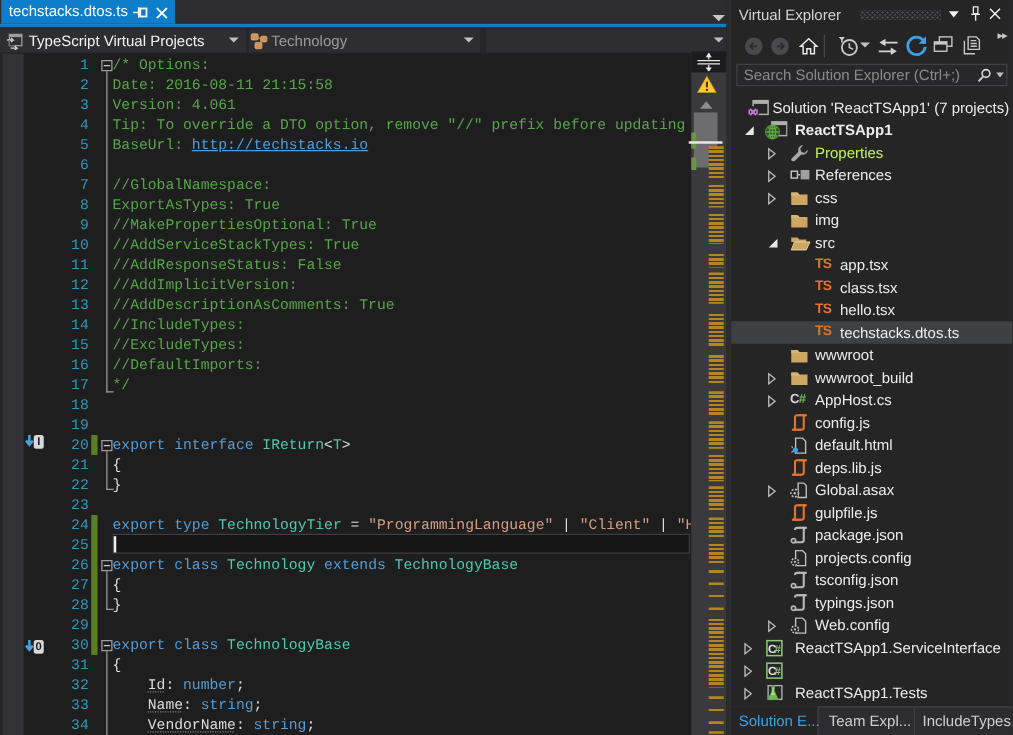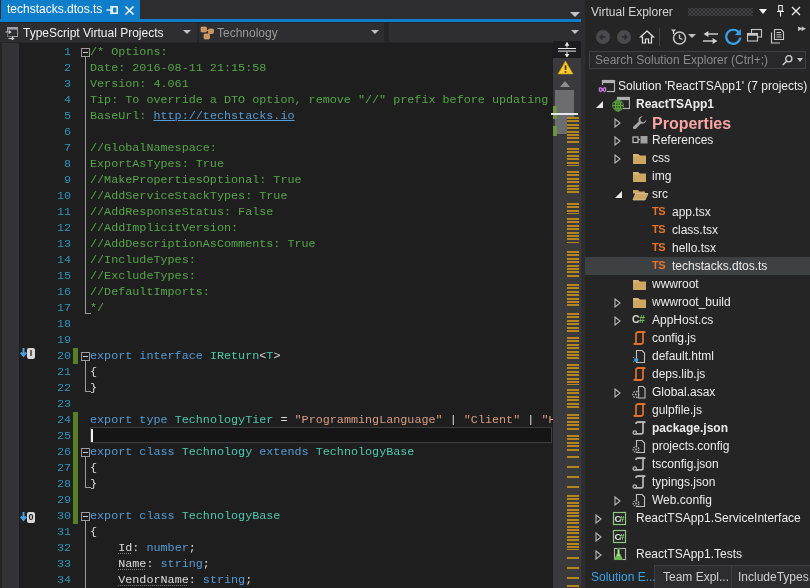--- a/index.html
+++ b/index.html
@@ -211,21 +211,21 @@
       <path d="M0.5 9.5 L11.5 9.5 M6 4 L6 15 M2.2 6 Q6 8 9.8 6 M2.2 13 Q6 11 9.8 13" fill="none" stroke="#5eab3f" stroke-width="1.1"></path>
       <ellipse cx="6" cy="9.5" rx="2.5" ry="5.5" fill="none" stroke="#5eab3f" stroke-width="1.1"></ellipse>
     </svg>
 <div class="a" style="left:51px;top:97px;font-size:12px;font-weight:bold;color:#ececec;white-space:nowrap">ReactTSApp1</div>
 <svg class="a" style="left:29px;top:117.5px" width="7" height="10" viewBox="0 0 7 10">
       <path d="M1 1 L6 5 L1 9 Z" fill="none" stroke="#b8b8b8" stroke-width="1.1"></path>
     </svg>
 <svg class="a" style="left:47px;top:115px" width="16" height="14" viewBox="0 0 16 14">
       <path d="M10.5 1 A4 4 0 0 0 6.8 6.4 L1.5 11.5 A1.6 1.6 0 0 0 3.8 13.8 L9 8.6 A4 4 0 0 0 14.3 4.8 L11.6 7.4 L9 6.4 L8.2 3.8 Z" fill="#a8a8a8"></path>
     </svg>
-<div class="a" style="left:67px;top:115px;font-size:16px;font-weight:bold;color:#fca5a5;white-space:nowrap">Properties</div>
+<div class="a" style="left:67px;top:115px;font-size:12px;font-weight:normal;color:#bef264;white-space:nowrap">Properties</div>
 <svg class="a" style="left:29px;top:135.5px" width="7" height="10" viewBox="0 0 7 10">
       <path d="M1 1 L6 5 L1 9 Z" fill="none" stroke="#b8b8b8" stroke-width="1.1"></path>
     </svg>
 <svg class="a" style="left:47px;top:135px" width="16" height="10" viewBox="0 0 16 10">
       <rect x="1" y="2" width="5" height="5.5" fill="none" stroke="#c0c0c0" stroke-width="1.2"></rect>
       <rect x="8.5" y="1" width="7" height="7.5" fill="#a0a0a0"></rect>
       <path d="M6.5 4.7 L8 4.7" stroke="#c0c0c0" stroke-width="1.2"></path>
     </svg>
 <div class="a" style="left:67px;top:133px;font-size:12px;font-weight:normal;color:#ececec;white-space:nowrap">References</div>
 <svg class="a" style="left:29px;top:153.5px" width="7" height="10" viewBox="0 0 7 10">
@@ -304,21 +304,21 @@
 <svg class="a" style="left:47px;top:402.5px" width="15" height="15" viewBox="0 0 15 15">
       <path d="M4 3 Q4 1.2 5.8 1.2 L12.8 1.2 Q11 1.2 11 3 L11 11 Q11 12.8 9.2 12.8 L2.2 12.8 Q4 12.8 4 11 Z" fill="none" stroke="#e5732c" stroke-width="1.7"></path>
       <path d="M5.8 1.2 L13.5 1.2 M1.5 12.8 L9.2 12.8" stroke="#e5732c" stroke-width="1.7"></path>
     </svg>
 <div class="a" style="left:67px;top:403px;font-size:12px;font-weight:normal;color:#ececec;white-space:nowrap">gulpfile.js</div>
 <svg class="a" style="left:47px;top:420.5px" width="15" height="15" viewBox="0 0 15 15">
       <path d="M4 3 Q4 1.2 5.8 1.2 L12.8 1.2 Q11 1.2 11 3 L11 11 Q11 12.8 9.2 12.8 L3.5 12.8" fill="none" stroke="#b8b8b8" stroke-width="1.7"></path>
       <path d="M5.8 1.2 L13.5 1.2" stroke="#b8b8b8" stroke-width="1.7"></path>
       <circle cx="2.8" cy="11.6" r="1.7" fill="none" stroke="#b8b8b8" stroke-width="1.3"></circle>
     </svg>
-<div class="a" style="left:67px;top:421px;font-size:12px;font-weight:bold;color:#ececec;white-space:nowrap">package.json</div>
+<div class="a" style="left:67px;top:421px;font-size:12px;font-weight:normal;color:#ececec;white-space:nowrap">package.json</div>
 <svg class="a" style="left:47px;top:438.5px" width="15" height="15" viewBox="0 0 15 15">
       <path d="M4.5 1.5 L10 1.5 L12.5 4 L12.5 13.5 L4.5 13.5 Z" fill="none" stroke="#c0c0c0" stroke-width="1.1"></path>
       <circle cx="4" cy="10.5" r="2.8" fill="#252526" stroke="#c0c0c0" stroke-width="1.2" stroke-dasharray="1.5 1"></circle>
       <circle cx="4" cy="10.5" r="0.9" fill="#c0c0c0"></circle>
     </svg>
 <div class="a" style="left:67px;top:439px;font-size:12px;font-weight:normal;color:#ececec;white-space:nowrap">projects.config</div>
 <svg class="a" style="left:47px;top:456.5px" width="15" height="15" viewBox="0 0 15 15">
       <path d="M4 3 Q4 1.2 5.8 1.2 L12.8 1.2 Q11 1.2 11 3 L11 11 Q11 12.8 9.2 12.8 L3.5 12.8" fill="none" stroke="#b8b8b8" stroke-width="1.7"></path>
       <path d="M5.8 1.2 L13.5 1.2" stroke="#b8b8b8" stroke-width="1.7"></path>
       <circle cx="2.8" cy="11.6" r="1.7" fill="none" stroke="#b8b8b8" stroke-width="1.3"></circle>

